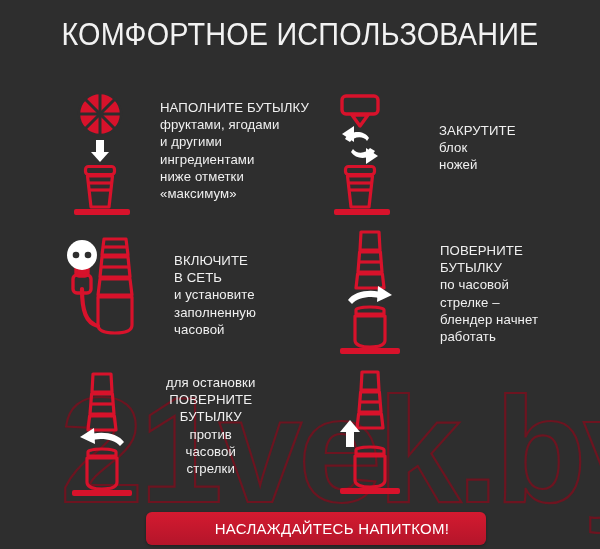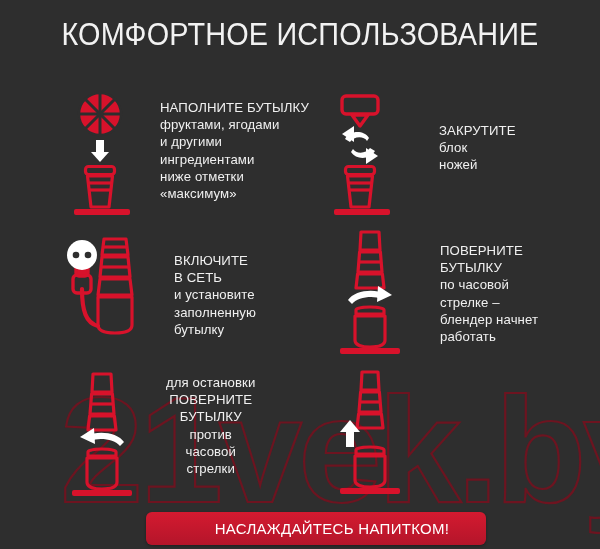--- a/index.html
+++ b/index.html
@@ -228,21 +228,21 @@
 
           <circle cx="40" cy="22" r="15" fill="#ffffff"></circle>
           <circle cx="34" cy="22" r="3.3" fill="#2e2e2e"></circle>
           <circle cx="46" cy="22" r="3.3" fill="#2e2e2e"></circle>
         </svg>
       </div>
       <div class="step-text">ВКЛЮЧИТЕ
 В СЕТЬ
 и установите
 заполненную
-бутылку</div>
+часовой</div>
     </div>
 
     <div class="step s4">
       <div class="step-icon">
         <svg width="80" height="130" viewBox="0 0 80 130" xmlns="http://www.w3.org/2000/svg">
 
           <g fill="none" stroke="#d8122b" stroke-width="3.2" stroke-linejoin="round">
             <path d="M31 4 L49 4 L50 22 L30 22 Z"></path>
             <path d="M29.6 24 L50.4 24 L52 44 L28 44 Z"></path>
             <line x1="28.8" y1="34" x2="51.2" y2="34"></line>

